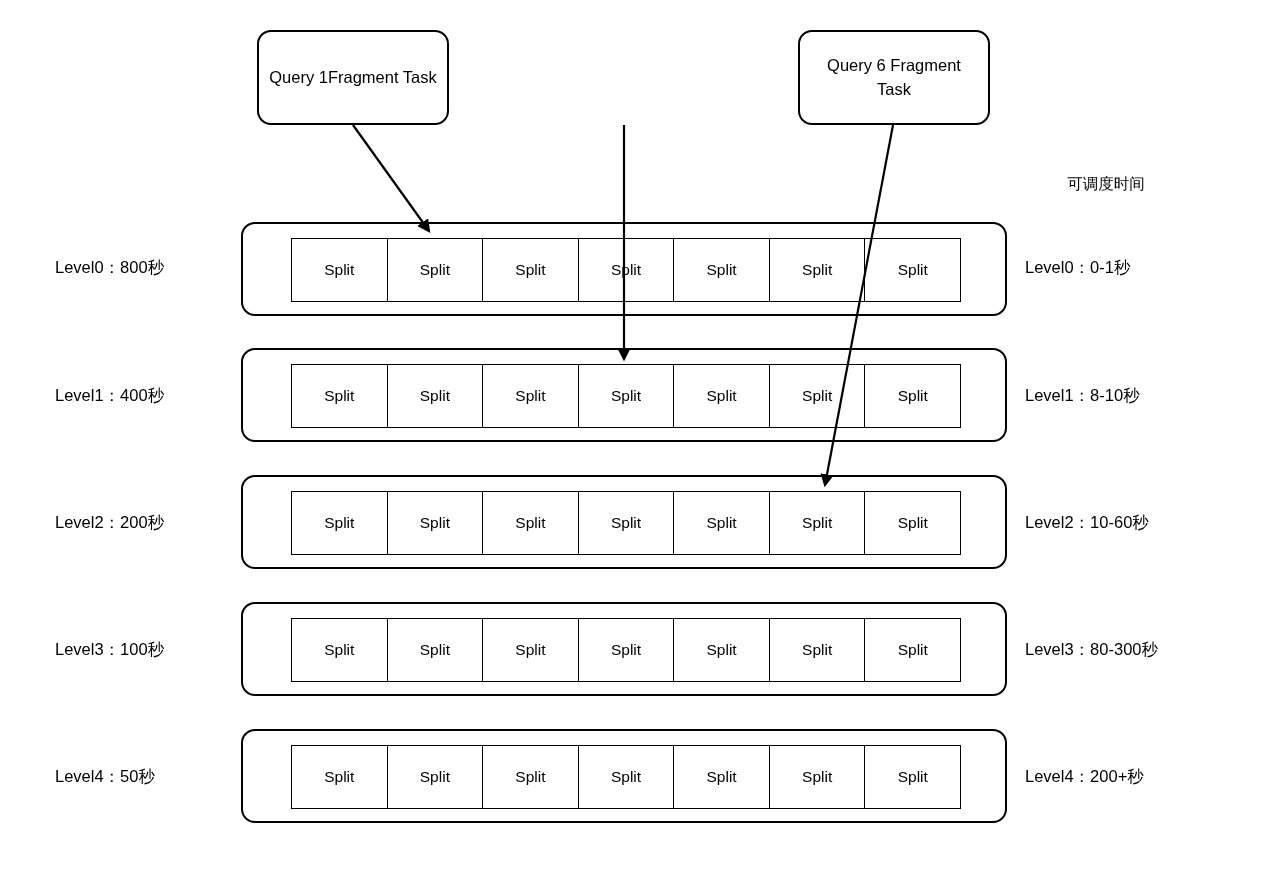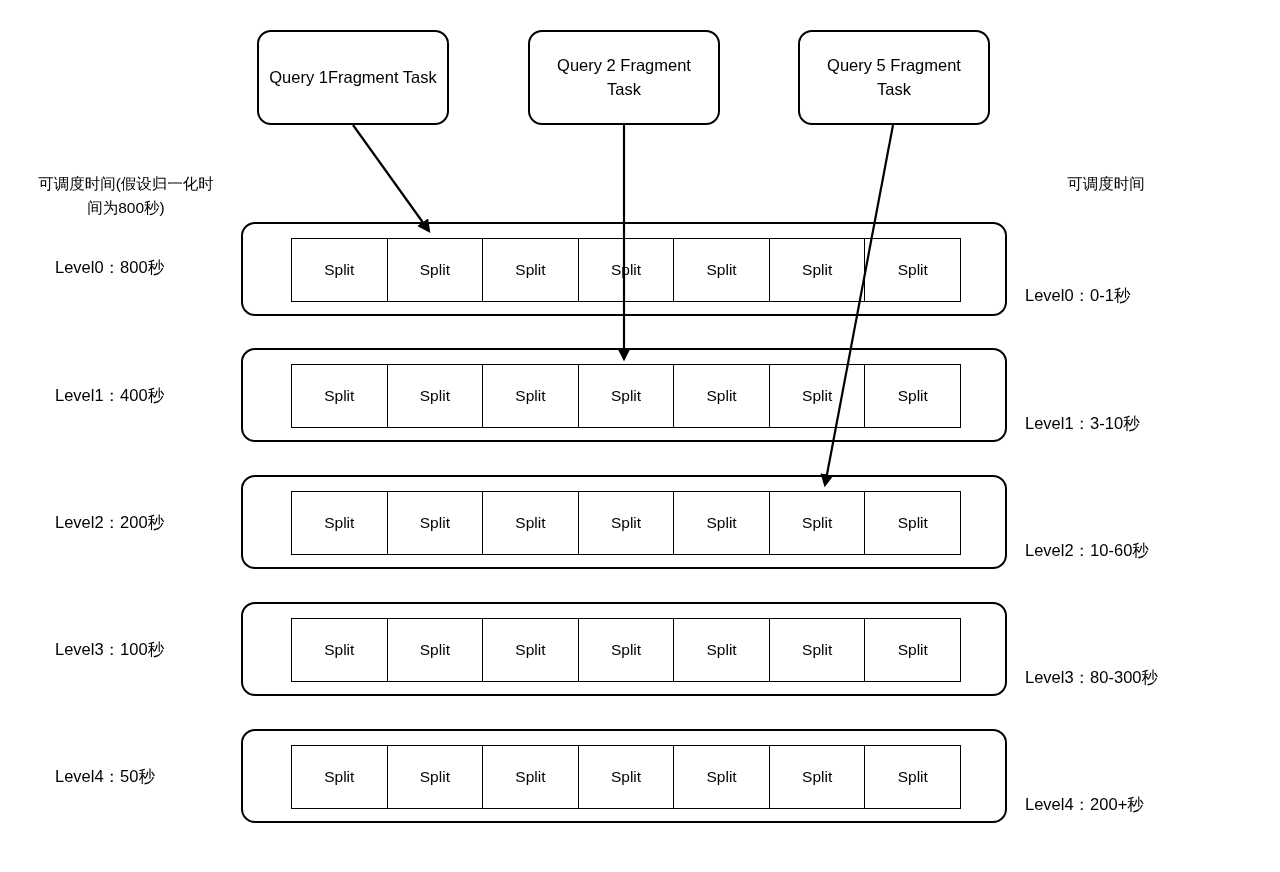--- a/index.html
+++ b/index.html
@@ -116,54 +116,50 @@
     width: 180px;
   }
   .level-label {
     position: absolute;
     font-size: 16.5px;
     line-height: 1.2;
     white-space: nowrap;
     z-index: 2;
   }
   .level-label.left  { left: 55px;  text-align: right; }
-  .level-label.right { left: 1025px; text-align: center; margin-top: 28px; }
+  .level-label.right { left: 1025px; text-align: center; }
   .ll-0 { top: 258px; }
   .ll-1 { top: 386px; }
   .ll-2 { top: 513px; }
   .ll-3 { top: 640px; }
   .ll-4 { top: 767px; }
 </style>
 </head>
 <body>
 
 <div id="canvas">
 
   <div class="query-box" id="query-box-0">
     <span class="qtext">Query 1Fragment Task</span>
   </div>
-  <div class="query-box" id="query-box-1">
-    <span class="qtext">Query 2 Fragment Task</span>
-  </div>
   <div class="query-box" id="query-box-2">
-    <span class="qtext">Query 5 Fragment Task</span>
+    <span class="qtext">Query 6 Fragment Task</span>
   </div>
 
   <svg id="arrows" viewBox="0 0 1280 872" width="1280" height="872">
     <defs>
       <marker id="ahead" viewBox="0 0 10 10" refX="8.2" refY="5" markerWidth="6" markerHeight="6" orient="auto-start-reverse">
         <path d="M 0 0 L 10 5 L 0 10 z" fill="#000000"></path>
       </marker>
     </defs>
     <line x1="353" y1="125" x2="429" y2="231" stroke="#000000" stroke-width="2.2" marker-end="url(#ahead)"></line>
     <line x1="624" y1="125" x2="624" y2="359" stroke="#000000" stroke-width="2.2" marker-end="url(#ahead)"></line>
     <line x1="893" y1="125" x2="825" y2="485" stroke="#000000" stroke-width="2.2" marker-end="url(#ahead)"></line>
   </svg>
 
-  <div class="side-header" id="left-header">可调度时间(假设归一化时间为800秒)</div>
   <div class="side-header" id="right-header">可调度时间</div>
 
   <div class="level-row" id="level-row-0">
     <div class="splits">
       <div class="split-cell">Split</div>
       <div class="split-cell">Split</div>
       <div class="split-cell">Split</div>
       <div class="split-cell">Split</div>
       <div class="split-cell">Split</div>
       <div class="split-cell">Split</div>
@@ -215,18 +211,18 @@
     </div>
   </div>
 
   <div class="level-label left ll-0">Level0：800秒</div>
   <div class="level-label left ll-1">Level1：400秒</div>
   <div class="level-label left ll-2">Level2：200秒</div>
   <div class="level-label left ll-3">Level3：100秒</div>
   <div class="level-label left ll-4">Level4：50秒</div>
 
   <div class="level-label right ll-0">Level0：0-1秒</div>
-  <div class="level-label right ll-1">Level1：3-10秒</div>
+  <div class="level-label right ll-1">Level1：8-10秒</div>
   <div class="level-label right ll-2">Level2：10-60秒</div>
   <div class="level-label right ll-3">Level3：80-300秒</div>
   <div class="level-label right ll-4">Level4：200+秒</div>
 
 </div>
 
 </body></html>

